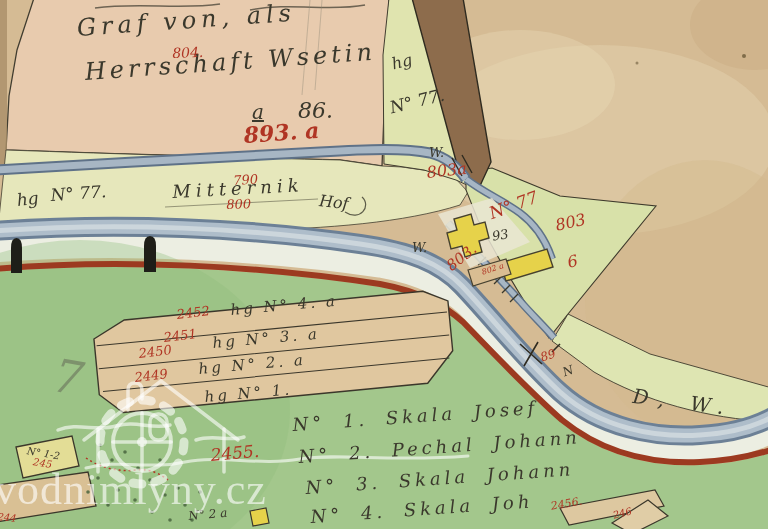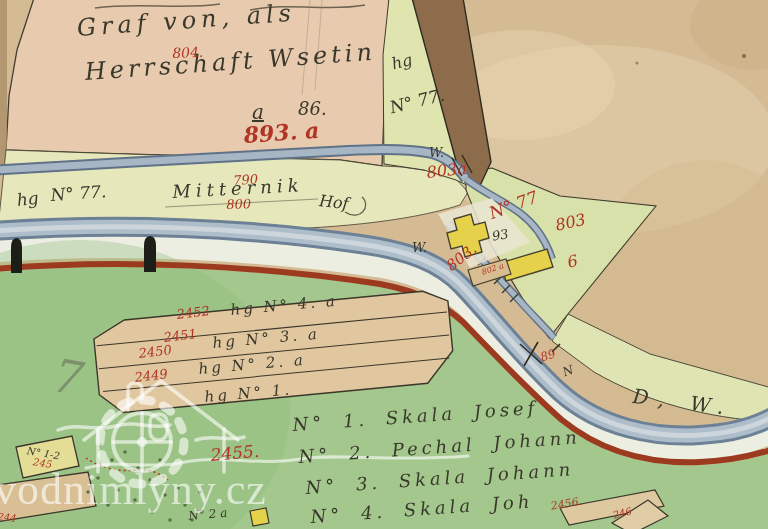--- a/index.html
+++ b/index.html
@@ -154,21 +154,21 @@
       <circle cx="142" cy="442" r="5" fill="rgba(255,255,255,0.6)" stroke="none"></circle>
       <path d="M58,430 C78,422 96,432 116,426 C136,420 152,430 170,425"></path>
       <path d="M86,468 C120,459 150,470 185,462 C220,455 260,466 300,459 C340,453 390,462 468,456" stroke-width="3"></path>
       <path d="M196,440 C214,434 228,442 244,437"></path>
     </g>
   </svg>
 
   <span class="lbl ink" style="left:76px;top:16px;font-size:24px;letter-spacing:5px;transform:rotate(-4deg);">Graf von, als</span>
   <span class="lbl ink" style="left:84px;top:60px;font-size:24px;letter-spacing:4px;transform:rotate(-4deg);">Herrschaft Wsetin</span>
   <span class="lbl ink" style="left:252px;top:102px;font-size:20px;text-decoration:underline;">a</span>
-  <span class="lbl ink" style="left:298px;top:100px;font-size:18px;">86.</span>
+  <span class="lbl ink" style="left:298px;top:100px;font-size:22px;">86.</span>
   <span class="lbl red" style="left:172px;top:46px;font-size:14px;transform:rotate(-2deg);">804.</span>
   <span class="lbl red" style="left:243px;top:124px;font-size:22px;font-weight:600;transform:rotate(-4deg);">893. a</span>
 
   <span class="lbl ink" style="left:390px;top:57px;font-size:16px;transform:rotate(-14deg);">hg</span>
   <span class="lbl ink" style="left:388px;top:100px;font-size:17px;transform:rotate(-14deg);">N° 77.</span>
   <span class="lbl ink" style="left:429px;top:146px;font-size:13px;">W.</span>
   <span class="lbl red" style="left:426px;top:165px;font-size:16px;transform:rotate(-6deg);">803a</span>
 
   <span class="lbl red" style="left:233px;top:174px;font-size:13px;transform:rotate(-3deg);">790</span>
   <span class="lbl red" style="left:226px;top:198px;font-size:13px;transform:rotate(-2deg);">800</span>

